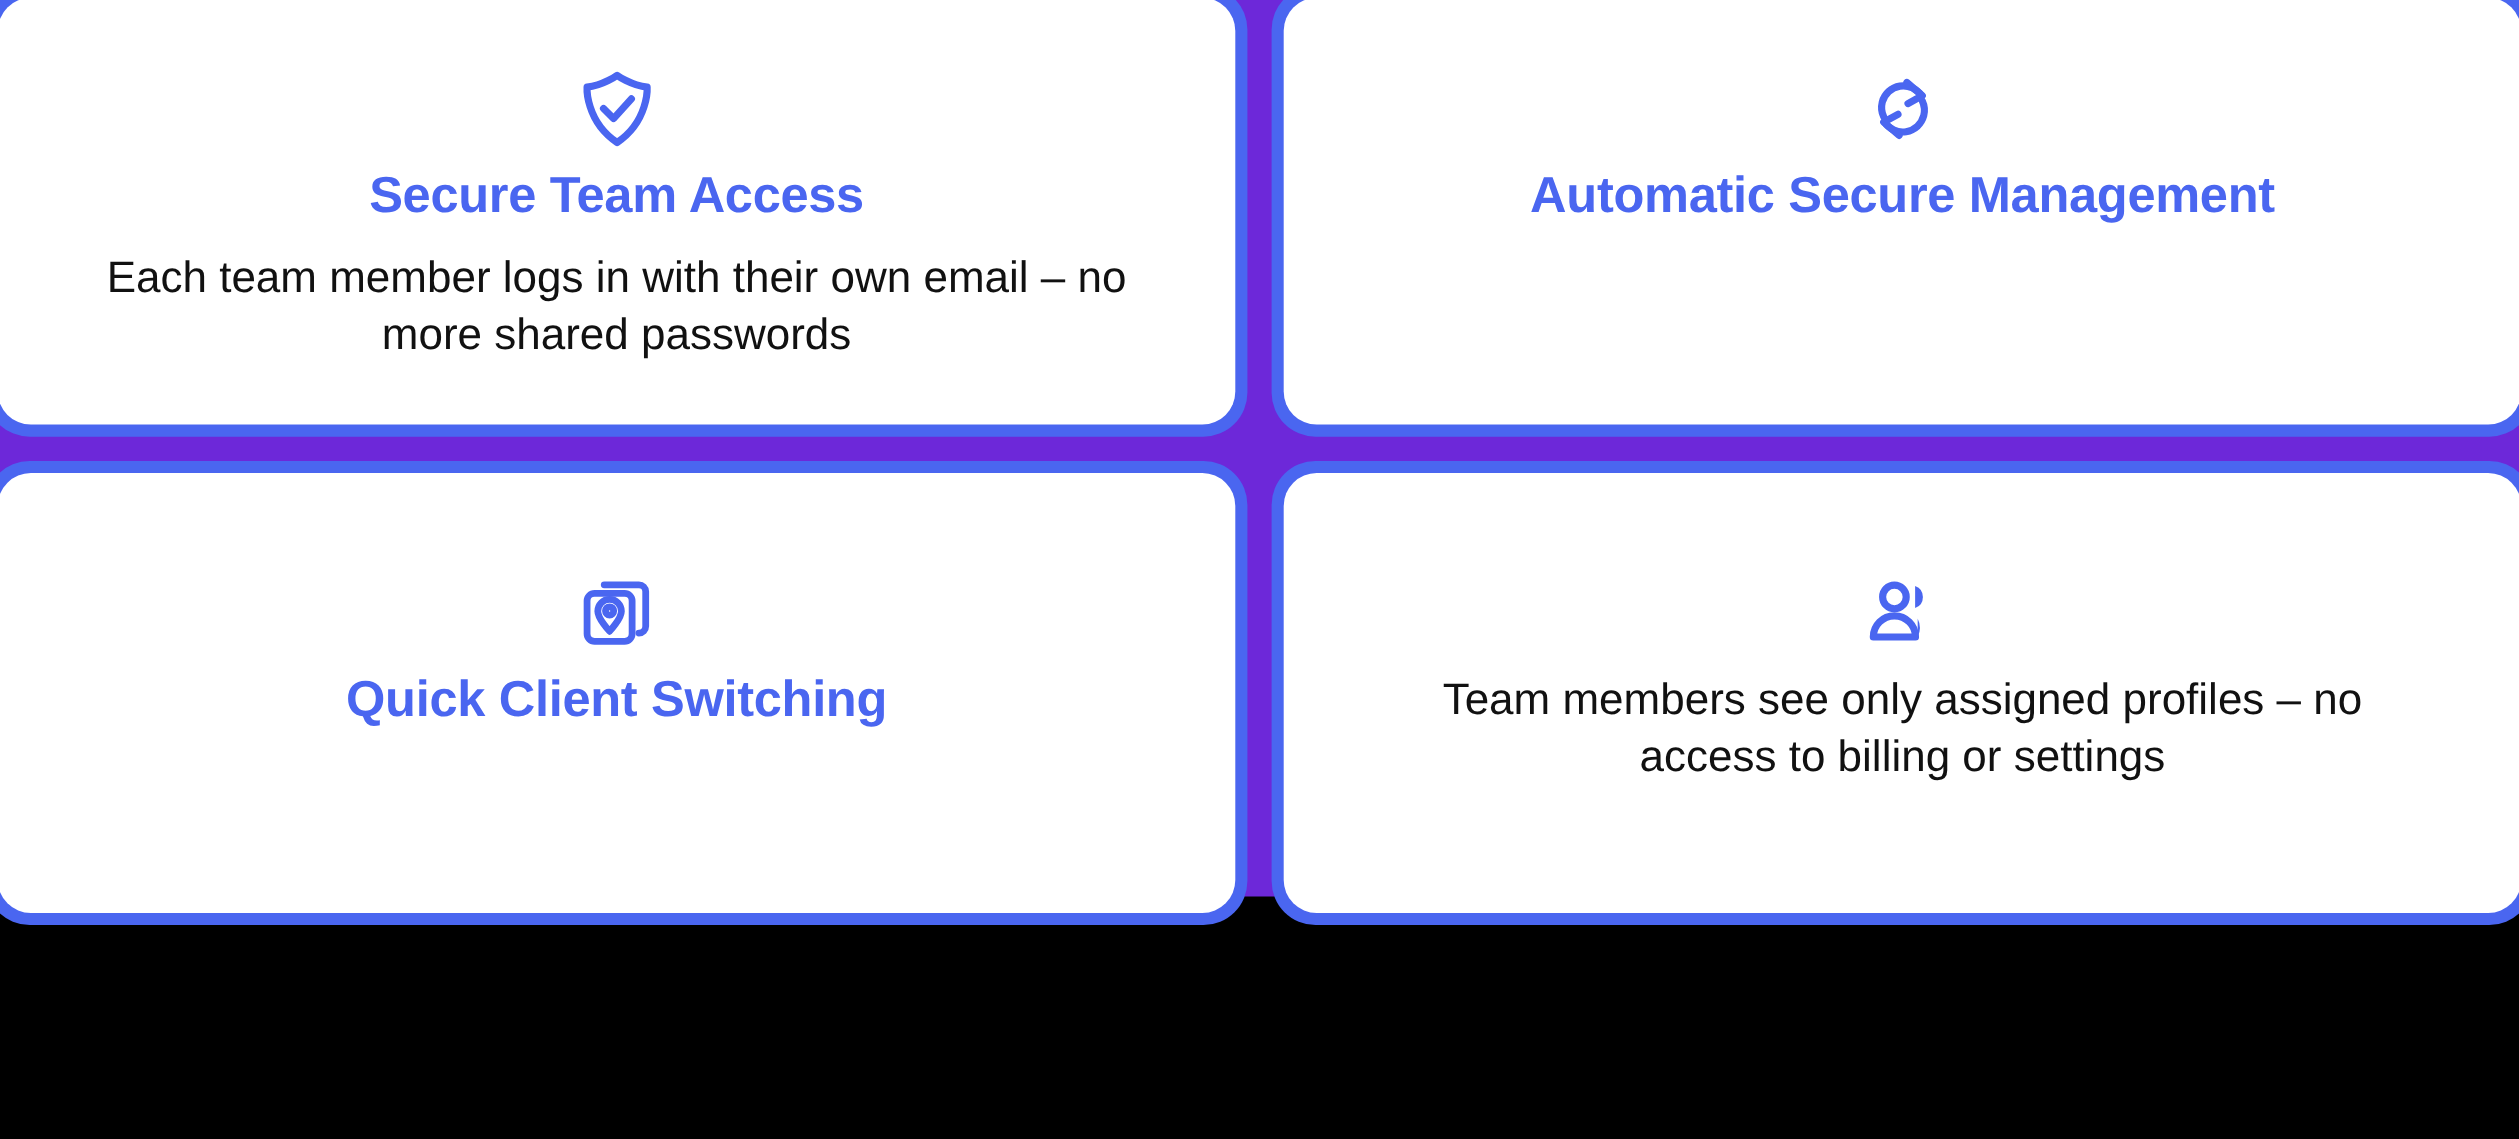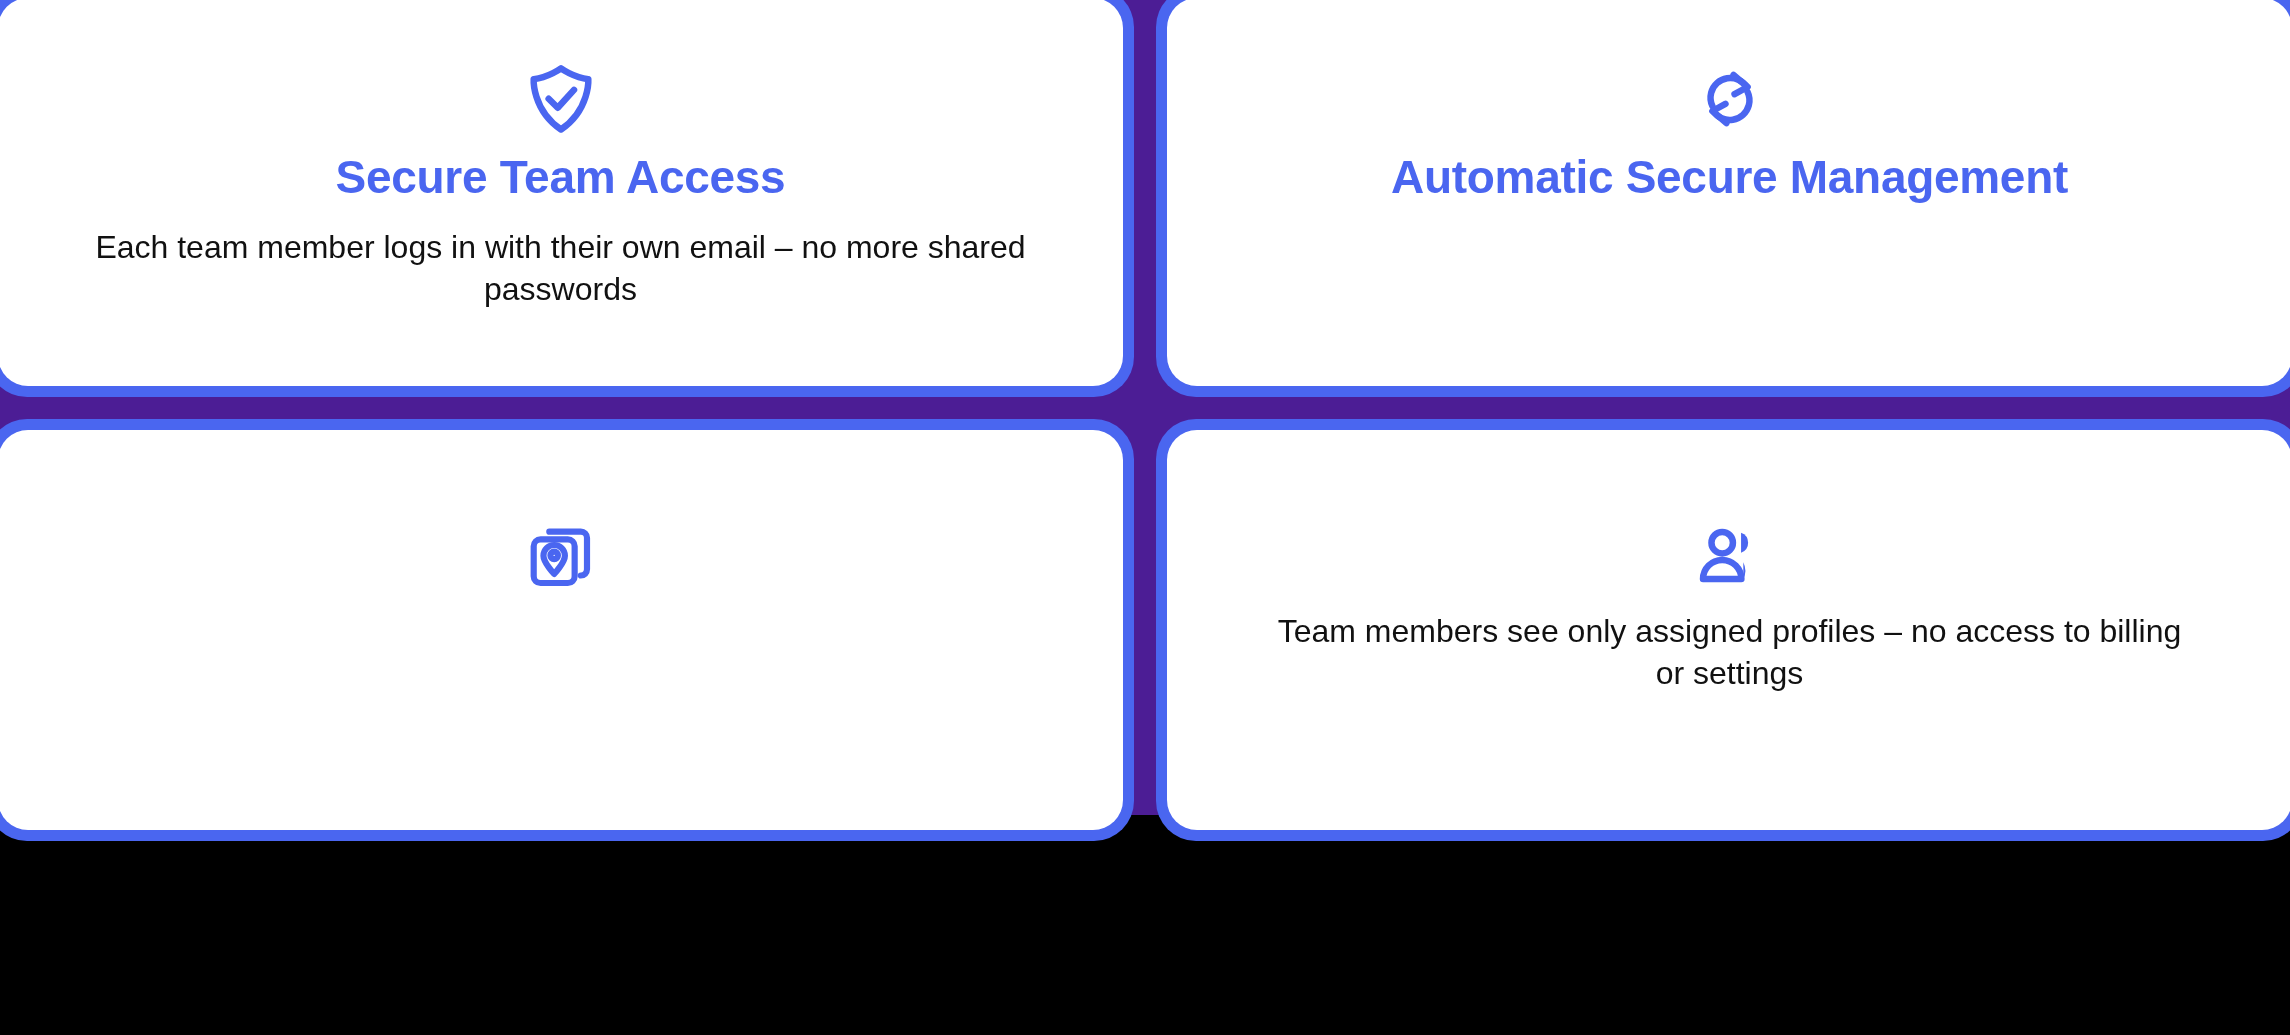--- a/index.html
+++ b/index.html
@@ -11,21 +11,21 @@
     width: 2290px;
     height: 1035px;
     overflow: hidden;
     font-family: "Liberation Sans", sans-serif;
   }
 
   .feature-grid {
     position: relative;
     width: 2290px;
     height: 815px;
-    background: #4c1d95;
+    background: #6d28d9;
     display: grid;
     grid-template-columns: 1fr 1fr;
     grid-template-rows: 1fr 1fr;
     column-gap: 22px;
     row-gap: 22px;
     box-sizing: border-box;
   }
 
   
   .feature-card {
@@ -90,21 +90,21 @@
     font-size: 46px;
     font-weight: 700;
     line-height: 1.12;
     letter-spacing: -0.3px;
     margin: 0 0 22px 0;
     white-space: nowrap;
   }
 
   .card-desc {
     color: #111111;
-    font-size: 32px;
+    font-size: 40px;
     font-weight: 400;
     line-height: 1.32;
     margin: 0;
     max-width: 940px;
   }
 </style>
 </head>
 <body>
 
 <div class="feature-grid">
@@ -139,20 +139,21 @@
   <div class="feature-card row-bottom col-left">
     <div class="card-inner">
       <div class="card-icon">
         <svg viewBox="0 0 24 24" fill="none" stroke="#4a66f0" stroke-width="1.9" stroke-linecap="round" stroke-linejoin="round">
           <path d="M8.4 4.2 H18.1 A1.9 1.9 0 0 1 20 6.1 V15.8 A1.9 1.9 0 0 1 18.1 17.7"></path>
           <rect x="3.6" y="6.6" width="12.6" height="13.4" rx="2.1"></rect>
           <path d="M9.9 17.2 S13.2 13.7 13.2 11.6 A3.3 3.3 0 0 0 6.6 11.6 C6.6 13.7 9.9 17.2 9.9 17.2 Z"></path>
           <circle cx="9.9" cy="11.5" r="1.15"></circle>
         </svg>
       </div>
+      <h3 class="card-title">Quick Client Switching</h3>
     </div>
   </div>
 
   <div class="feature-card row-bottom col-right">
     <div class="card-inner">
       <div class="card-icon">
         <svg viewBox="0 0 24 24" fill="none" stroke="#4a66f0" stroke-width="2" stroke-linecap="round" stroke-linejoin="round">
           <circle cx="9.6" cy="7.6" r="3.3"></circle>
           <path d="M3.7 18.8 A5.9 5.9 0 0 1 15.5 18.8 Z" fill="none"></path>
           <path d="M15.4 4.5 A3.3 3.3 0 0 1 15.4 10.7 Z" fill="#4a66f0" stroke="none"></path>

